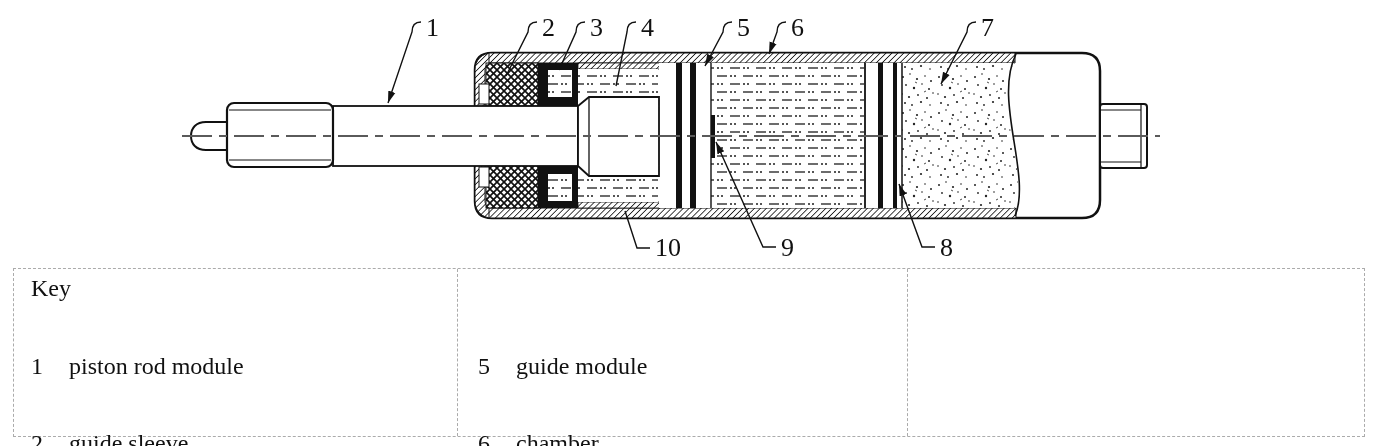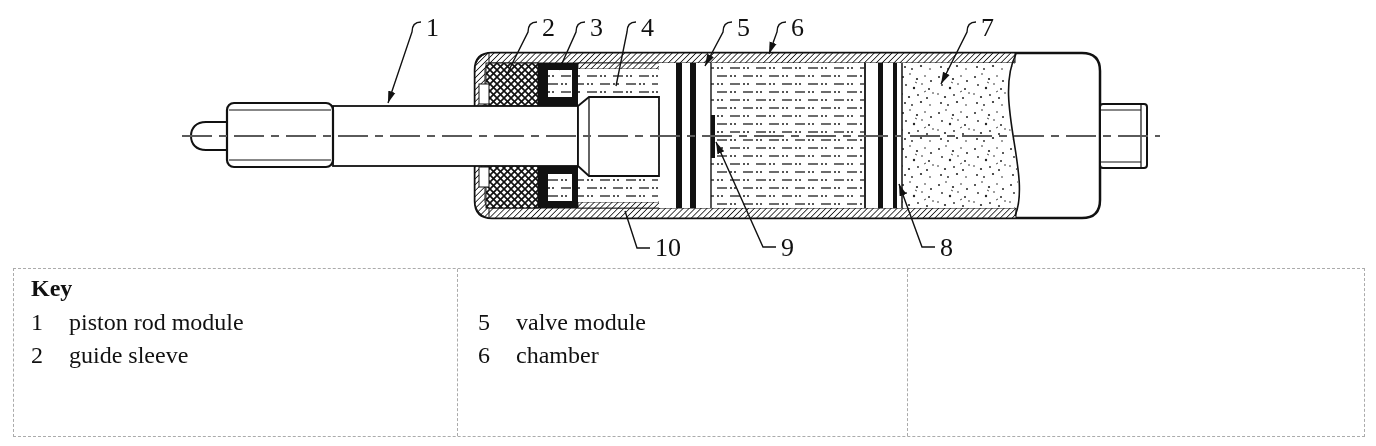--- a/index.html
+++ b/index.html
@@ -12,22 +12,22 @@
   #key-box{position:absolute;left:13px;top:268px;width:1352px;height:169px;
        border:1.5px dashed #ababab;box-sizing:border-box;background:#fff;}
   .key-divider{position:absolute;top:0;bottom:0;width:0;
        border-left:1.5px dashed #ababab;}
   #divider-1{left:443px;}
   #divider-2{left:893px;}
   .key-col{position:absolute;top:3px;font-size:24px;line-height:33.5px;}
   #key-col-1{left:17px;}
   #key-col-2{left:464px;padding-top:33.5px;}
   #key-col-3{left:910px;padding-top:33.5px;}
-  .key-title{font-weight:bold;}
-  .key-row{white-space:nowrap;}
+  .key-title{font-weight:normal;}
+  .key-row{white-space:nowrap;margin-top:44px;}
   .num{display:inline-block;min-width:38px;}
 </style>
 </head>
 <body>
 
 <div id="figure-wrap">
 <svg width="1376" height="270" viewBox="0 0 1376 270" xmlns="http://www.w3.org/2000/svg">
   <defs>
     <pattern id="hatch" width="4.2" height="4.2" patternUnits="userSpaceOnUse" patternTransform="rotate(45)">
       <rect width="4.2" height="4.2" fill="#ffffff"></rect>
@@ -164,17 +164,17 @@
   <div class="key-divider" id="divider-1"></div>
   <div class="key-divider" id="divider-2"></div>
 
   <div class="key-col" id="key-col-1">
     <div class="key-title">Key</div>
     <div class="key-row"><span class="num">1</span><span>piston rod module</span></div>
     <div class="key-row"><span class="num">2</span><span>guide sleeve</span></div>
   </div>
 
   <div class="key-col" id="key-col-2">
-    <div class="key-row"><span class="num">5</span><span>valve module</span></div>
+    <div class="key-row"><span class="num">5</span><span>guide module</span></div>
     <div class="key-row"><span class="num">6</span><span>chamber</span></div>
   </div>
 
 </div>
 
 </body></html>

